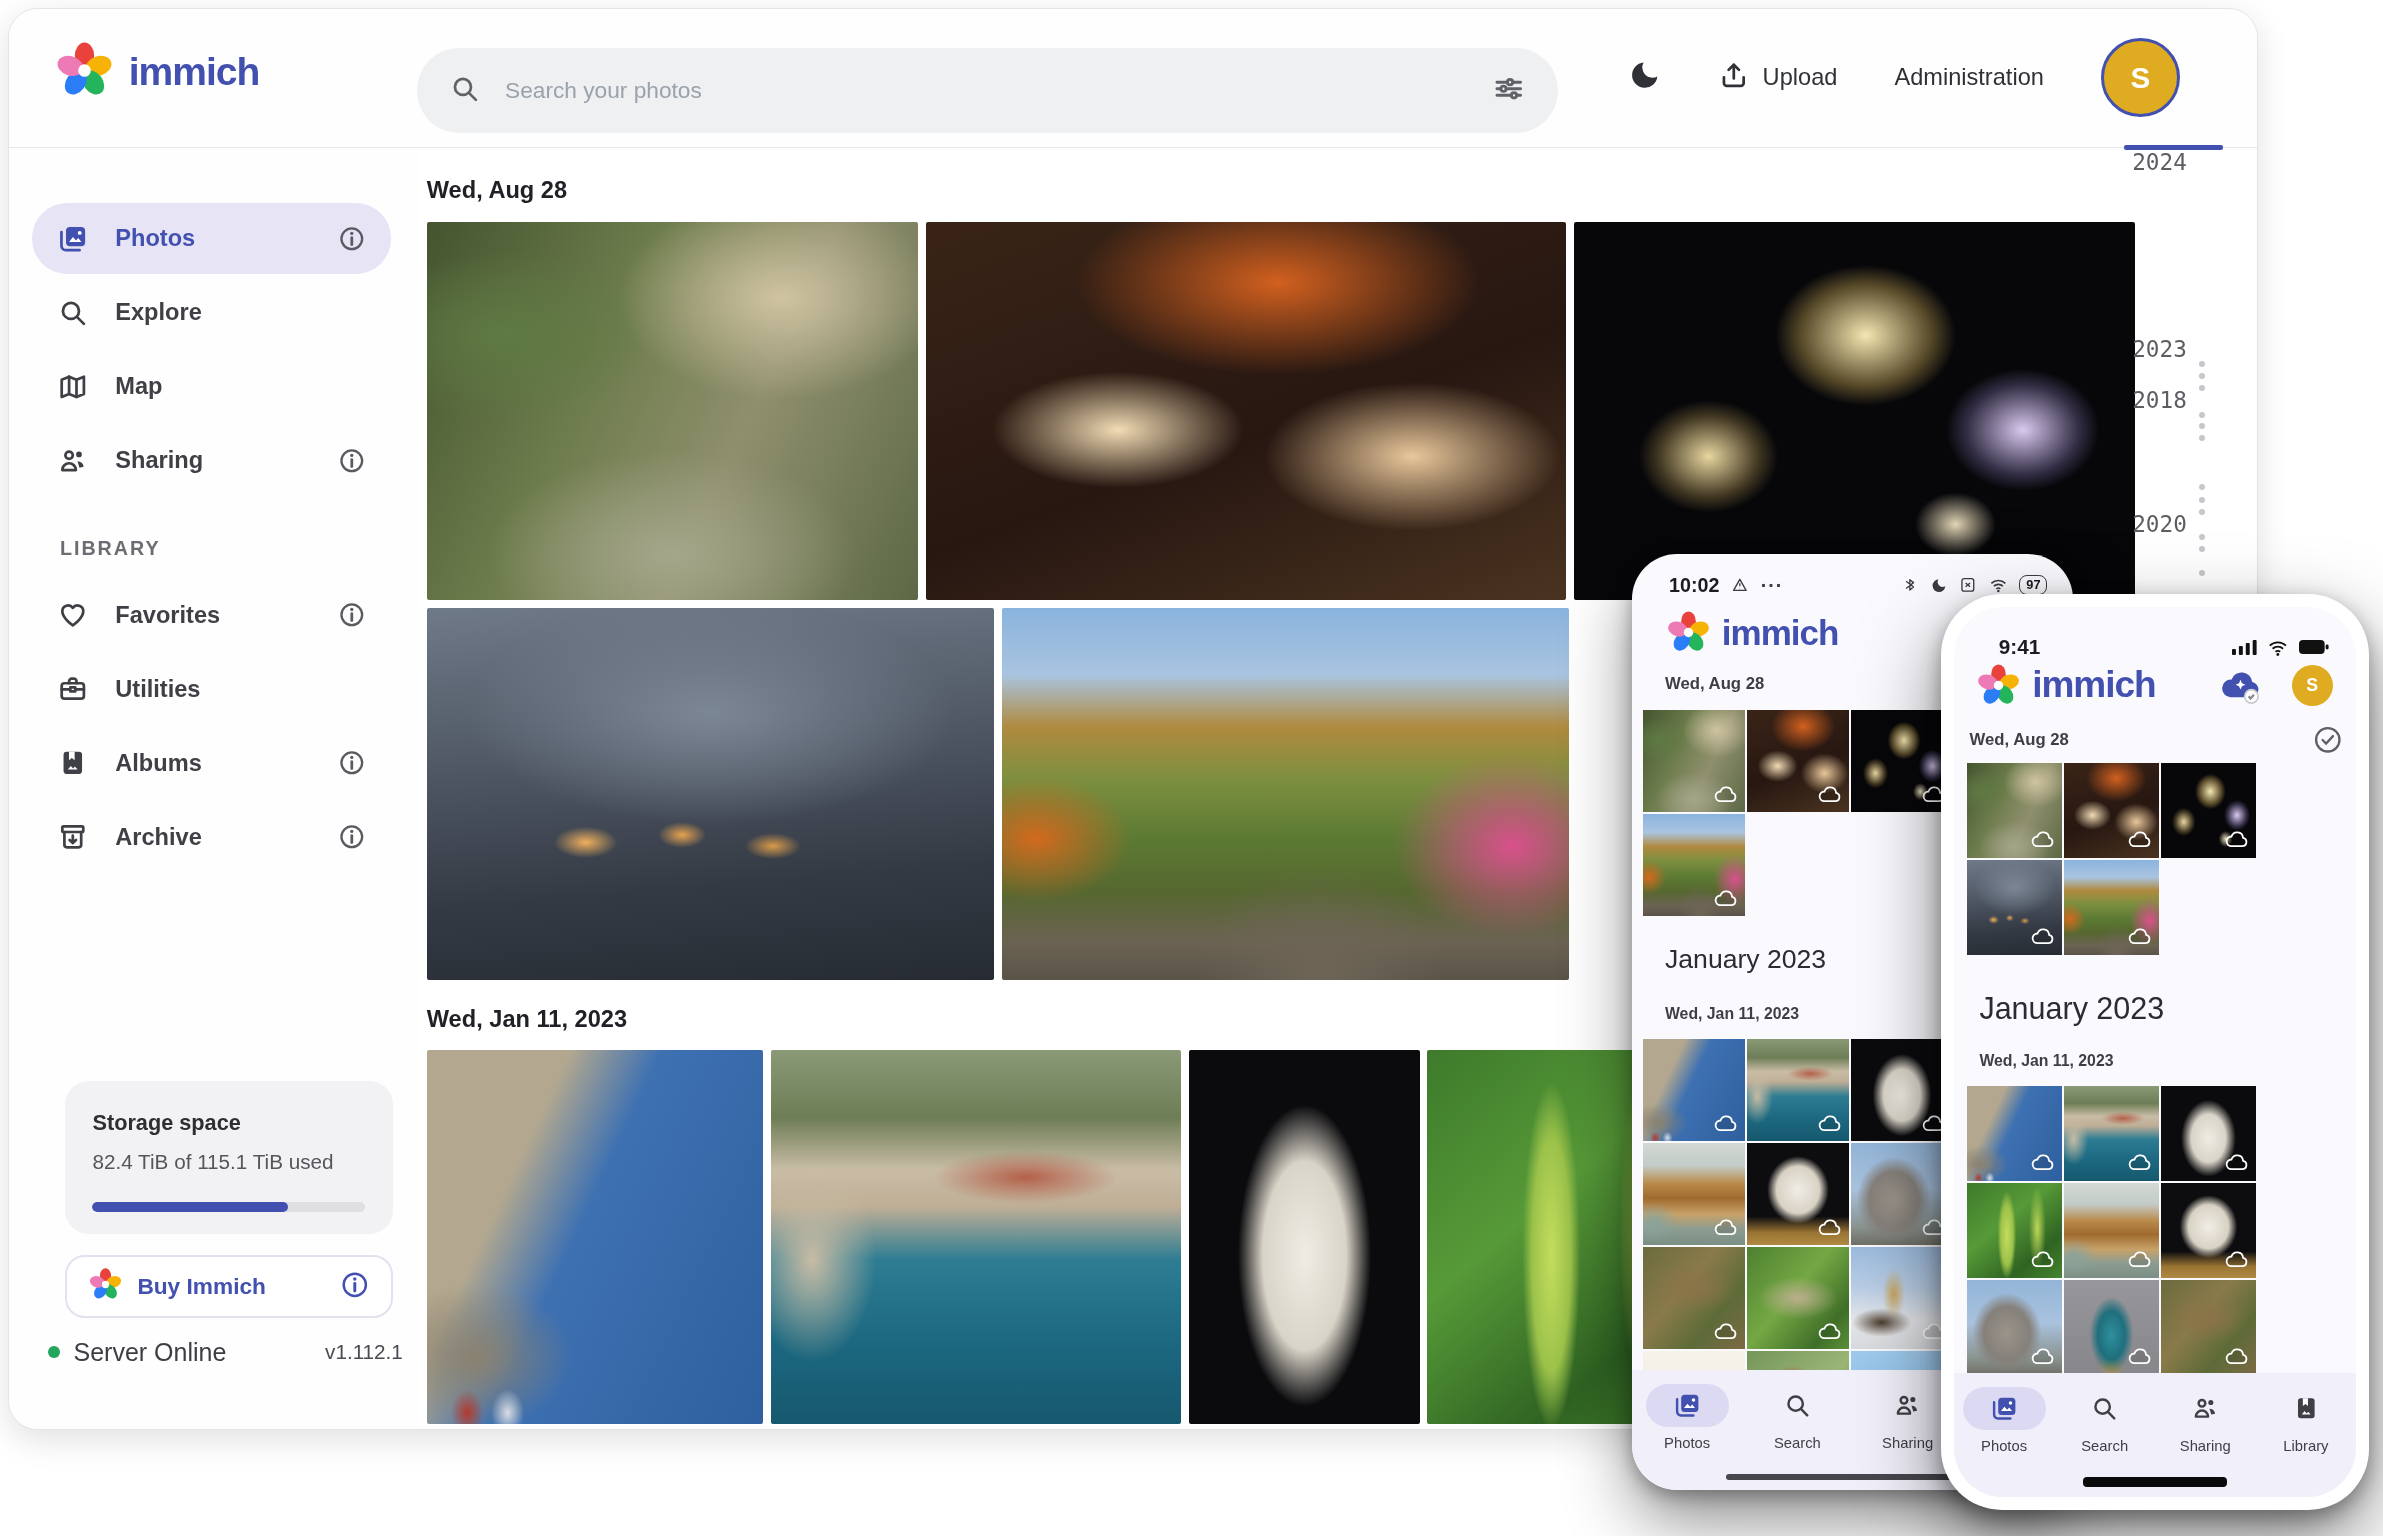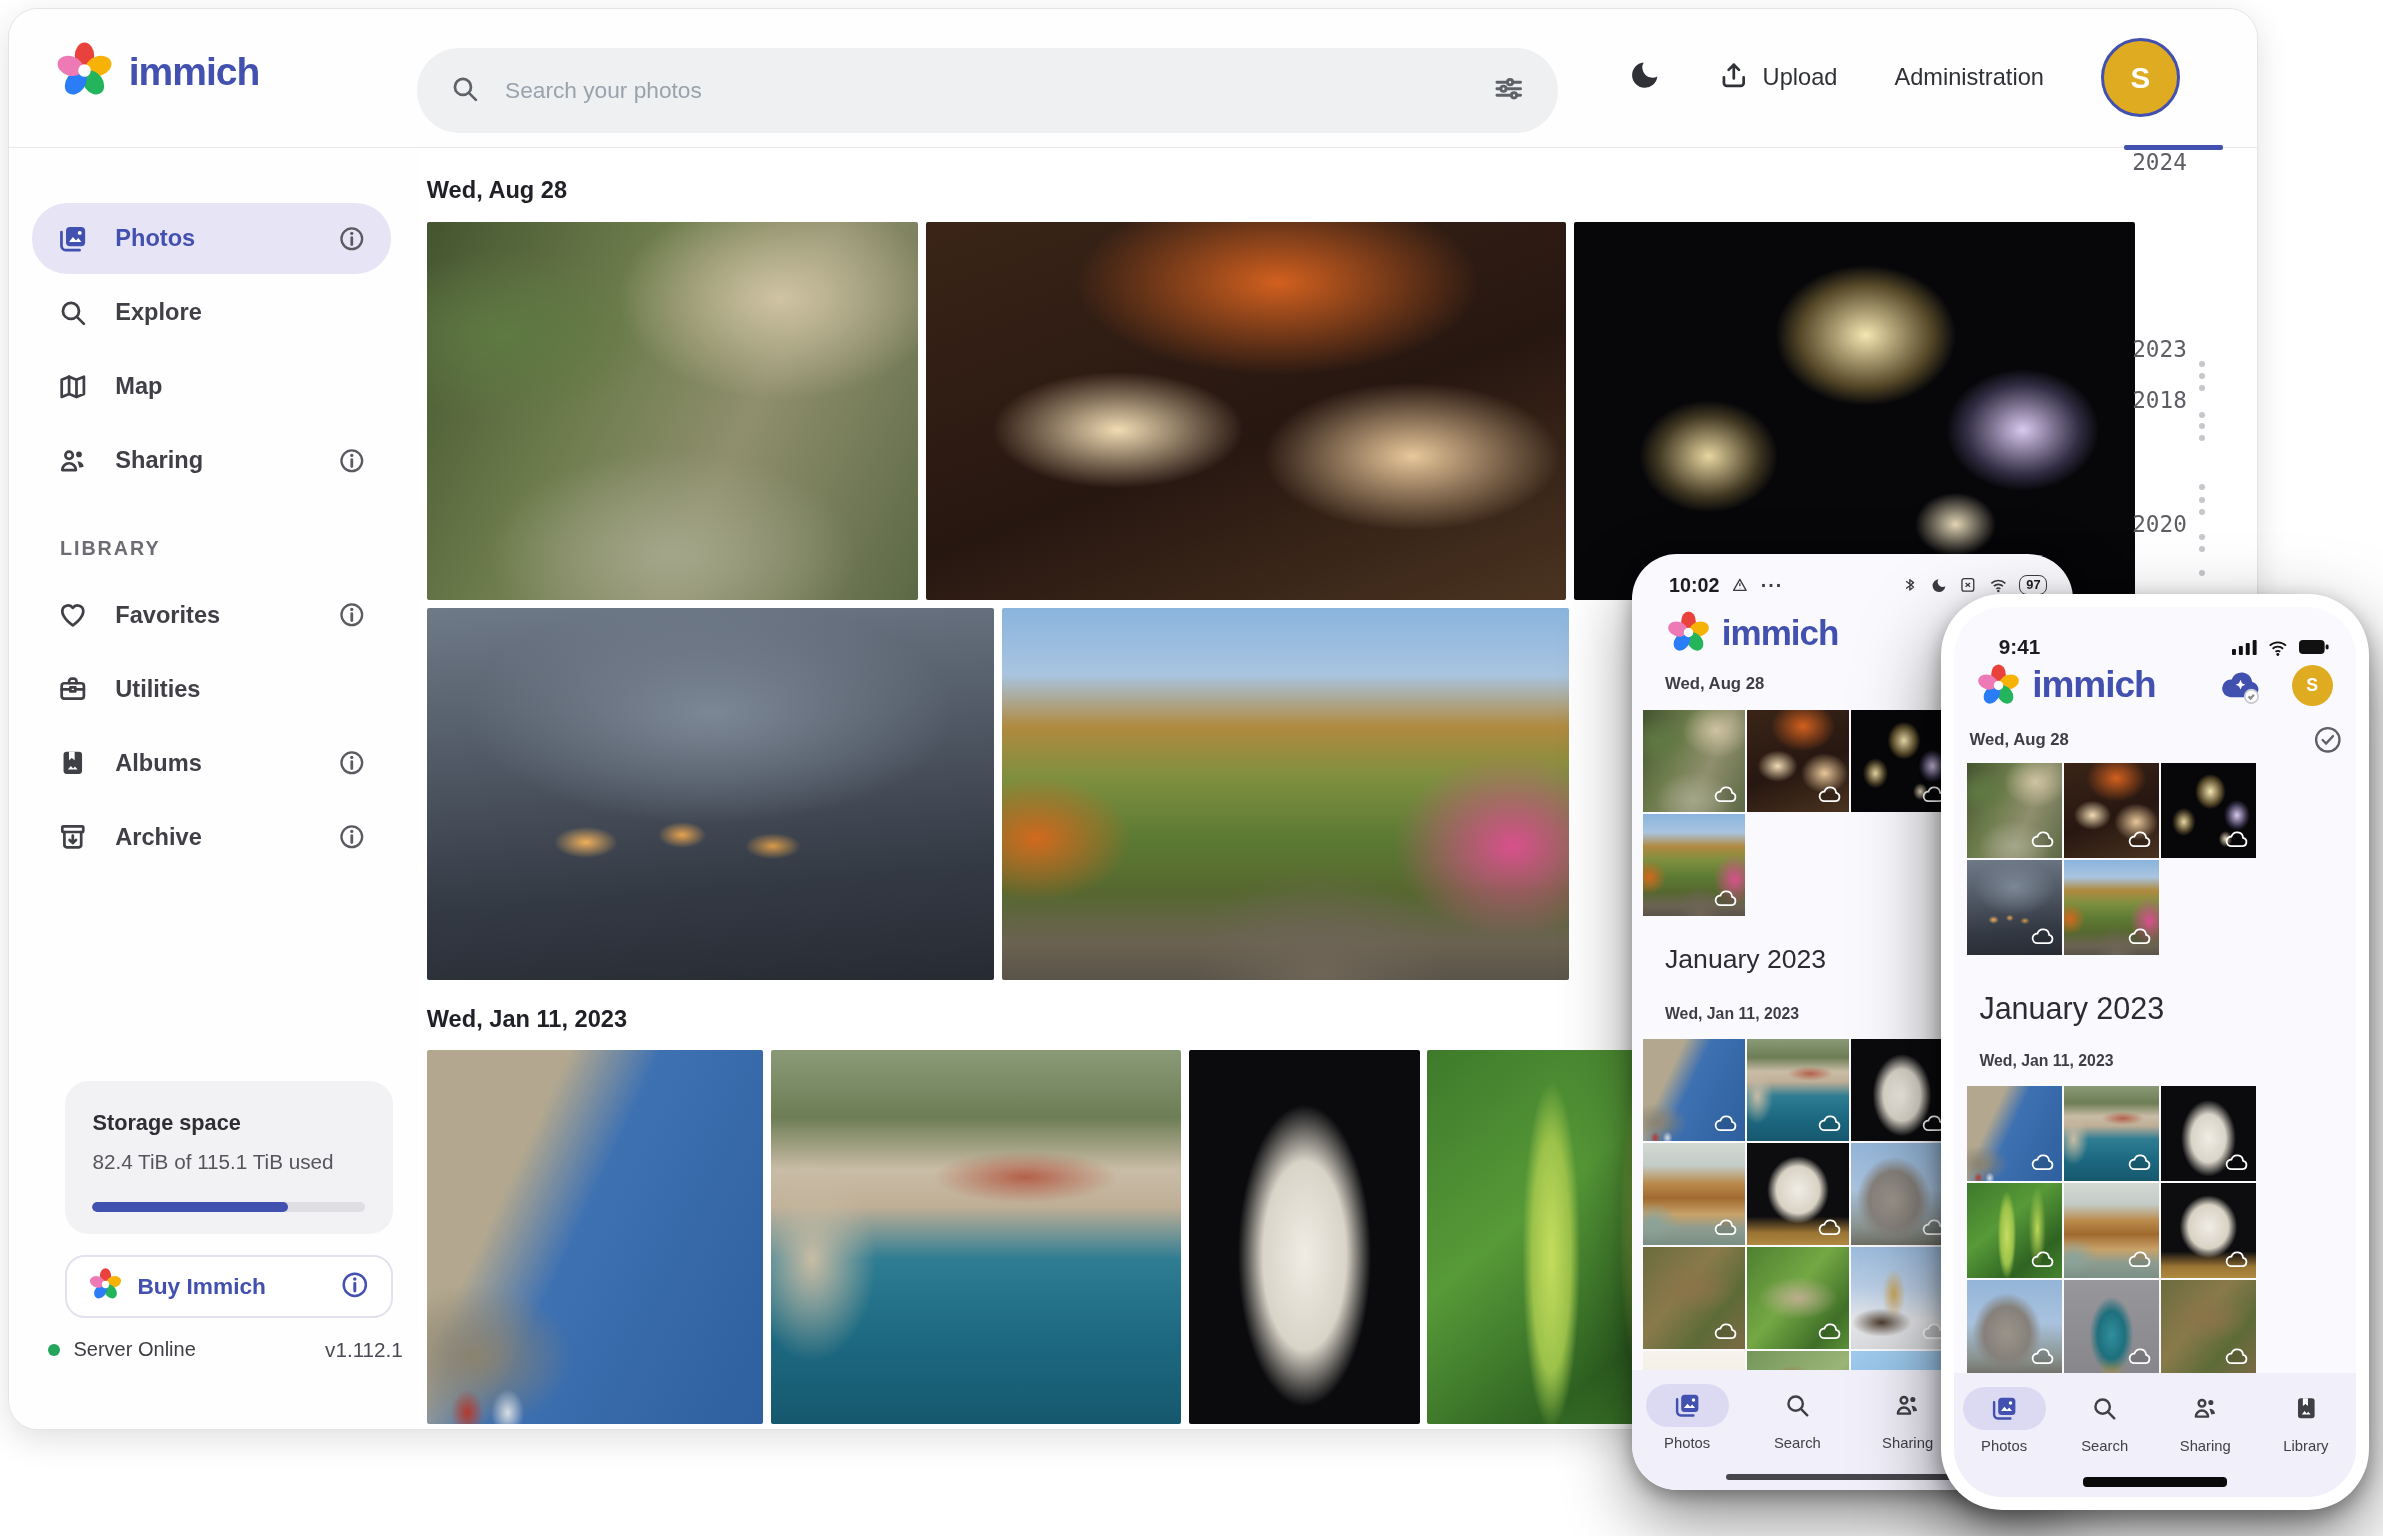--- a/index.html
+++ b/index.html
@@ -36,21 +36,21 @@
                 padding:29.6px 27.6px;box-sizing:border-box;}
   #storage-card .t{font-size:21.7px;font-weight:700;color:#2e2e33;}
   #storage-card .u{font-size:20.7px;color:#55555c;margin-top:13.8px;}
   .bar{margin-top:27.6px;height:9.9px;border-radius:4.9px;background:#dedee3;overflow:hidden;}
   .bar>div{height:100%;border-radius:4.9px;background:#4250af;}
   #buy-card{position:absolute;left:56px;top:1107px;width:328px;height:63px;background:#fff;border:2px solid #e2e1ee;
             border-radius:19.7px;display:flex;align-items:center;gap:15.8px;padding:0 21.7px;box-sizing:border-box;cursor:pointer;}
   #buy-card .lbl{font-size:22.7px;font-weight:700;color:#4250af;flex:1;}
   #server-row{position:absolute;left:39px;top:1190px;width:355px;display:flex;align-items:center;gap:13.8px;}
   #server-row .dot{width:11.8px;height:11.8px;border-radius:50%;background:#23a55c;}
-  #server-row .st{font-size:20px;color:#3d3d44;flex:1;}
+  #server-row .st{font-size:25px;color:#3d3d44;flex:1;}
   #server-row .vs{font-size:20.7px;color:#4a4a52;}
 
   
   #content{position:absolute;left:410px;top:139px;right:0;bottom:0;overflow:hidden;}
   .date-head{font-size:23.6px;font-weight:700;color:#202127;margin:0 0 17.7px 7.9px;}
   .prow{display:flex;gap:7.9px;margin-left:7.9px;margin-bottom:7.9px;}
   .photo{border-radius:2px;cursor:pointer;position:relative;flex:0 0 auto;}
 
   
   #scrubber{position:absolute;right:26.6px;top:130px;width:106px;height:1182px;}

